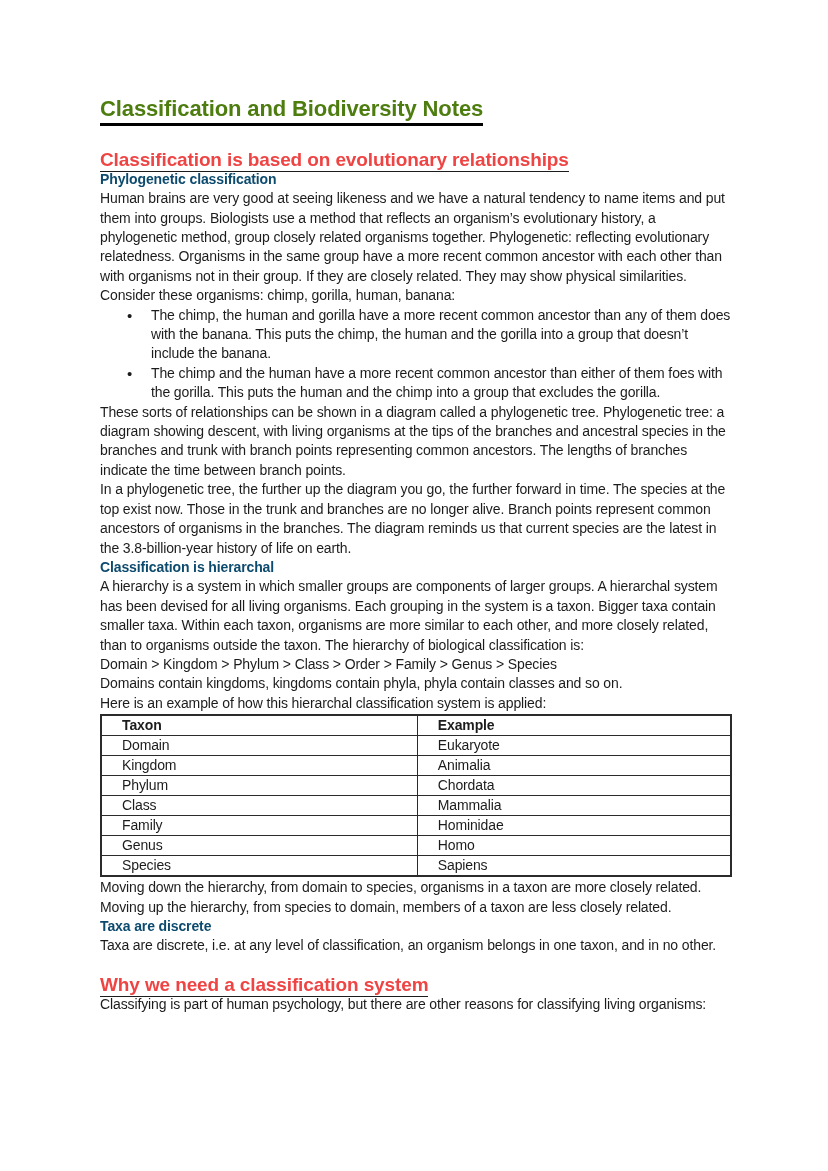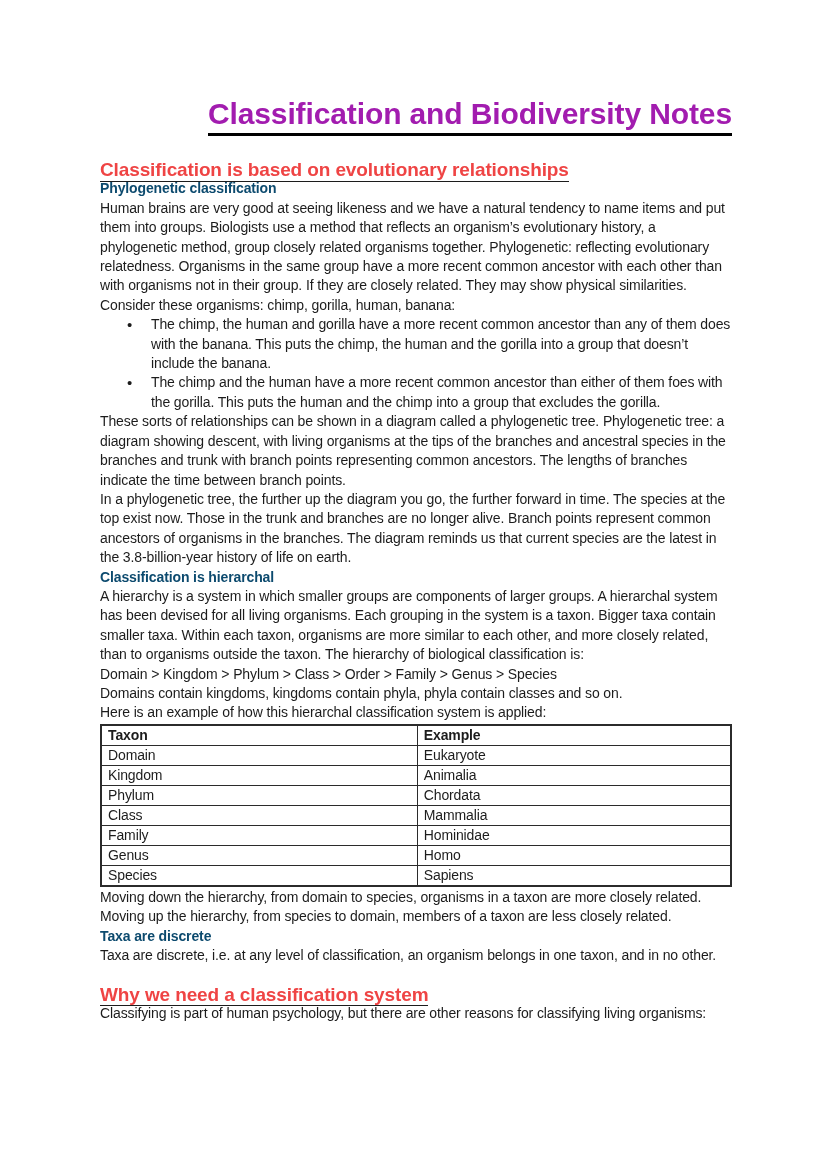--- a/index.html
+++ b/index.html
@@ -17,25 +17,25 @@
     position: absolute;
     left: 100px;
     top: 96px;
     width: 632px;
     font-size: 14px;
     line-height: 19.4px;
     letter-spacing: -0.12px;
   }
   .doc-title {
     margin: 0 0 24px 0;
-    text-align: right;
-    font-size: 30px;
+    text-align: left;
+    font-size: 22px;
     line-height: 1.2;
     font-weight: bold;
-    color: #a21caf;
+    color: #4d7c0f;
   }
   .doc-title .u-thick {
     display: inline-block;
     border-bottom: 3px solid #000000;
     padding-bottom: 1px;
   }
   .h-section {
     margin: 0;
     font-size: 19px;
     line-height: 19.4px;
@@ -68,21 +68,21 @@
     font-size: 15px;
   }
   table.tax-table {
     width: 100%;
     border-collapse: collapse;
     border: 2px solid #2b2b2b;
     margin: 1px 0;
   }
   table.tax-table th, table.tax-table td {
     border: 1px solid #2b2b2b;
-    padding: 0 6px;
+    padding: 0 20px;
     line-height: 19px;
     height: 19.5px;
     font-size: 14px;
     text-align: left;
     vertical-align: middle;
     letter-spacing: -0.12px;
     margin-left: 32px;
   }
   table.tax-table th { font-weight: bold; }
   table.tax-table col.c1 { width: 50.2%; }

